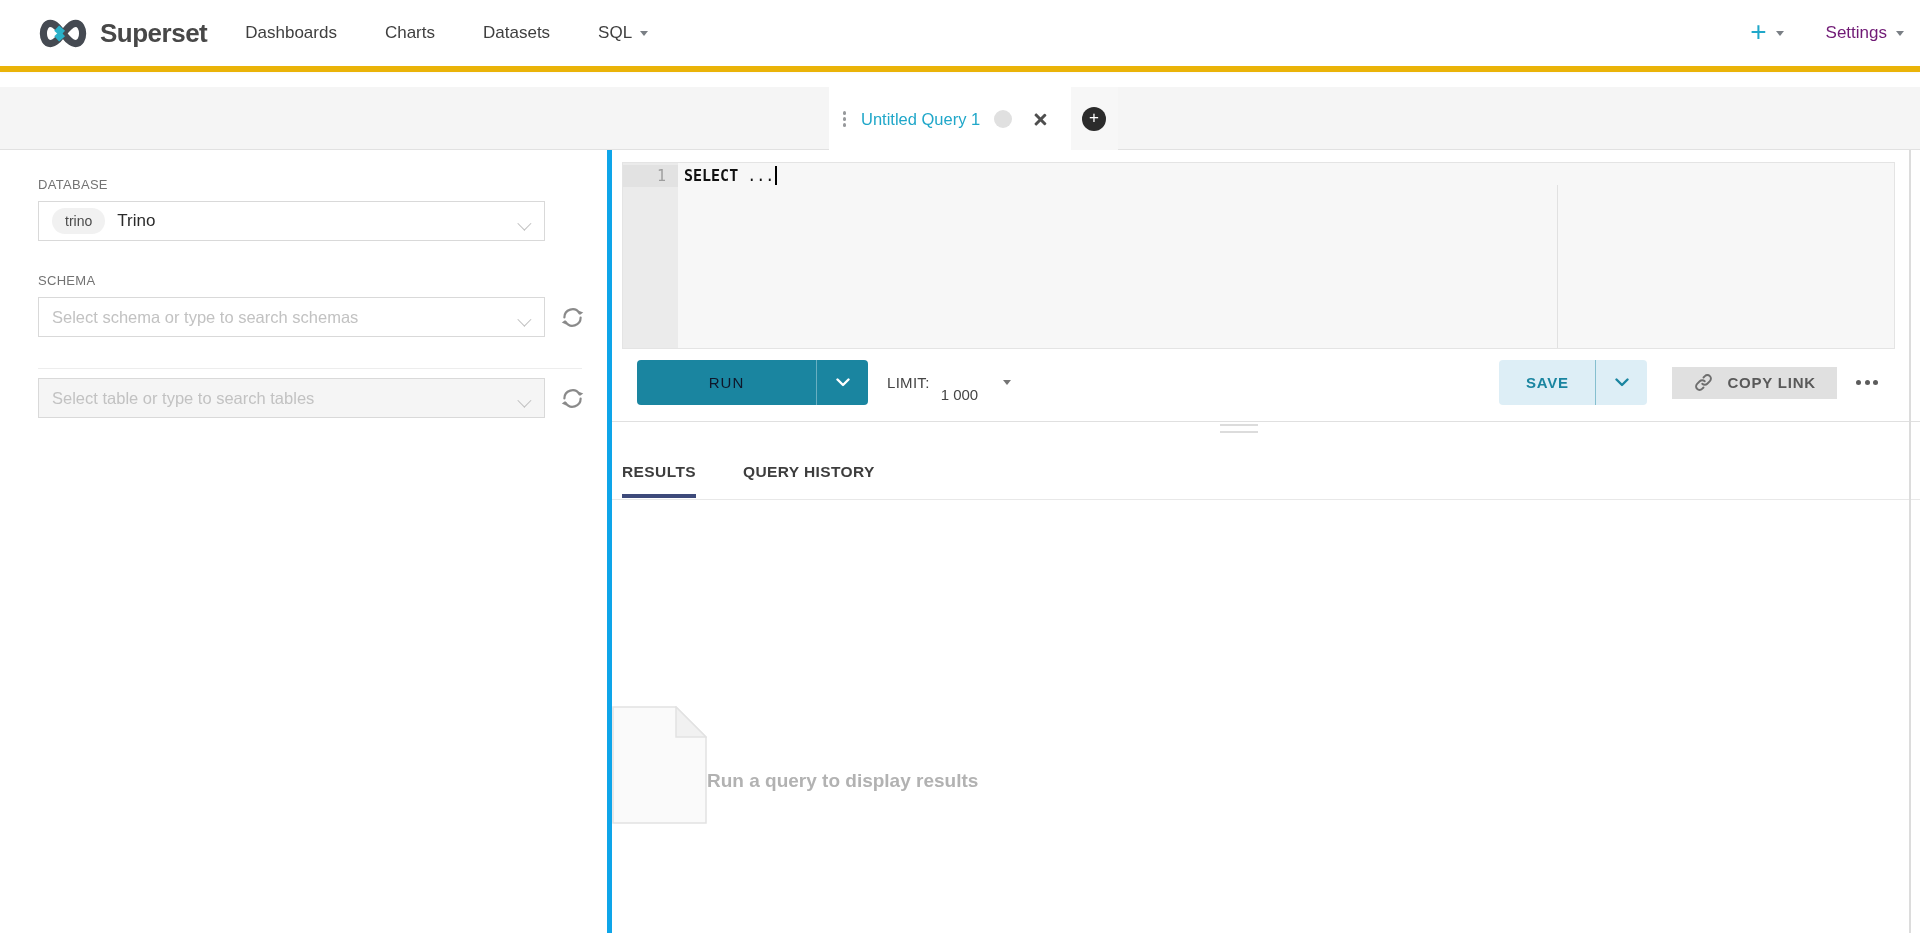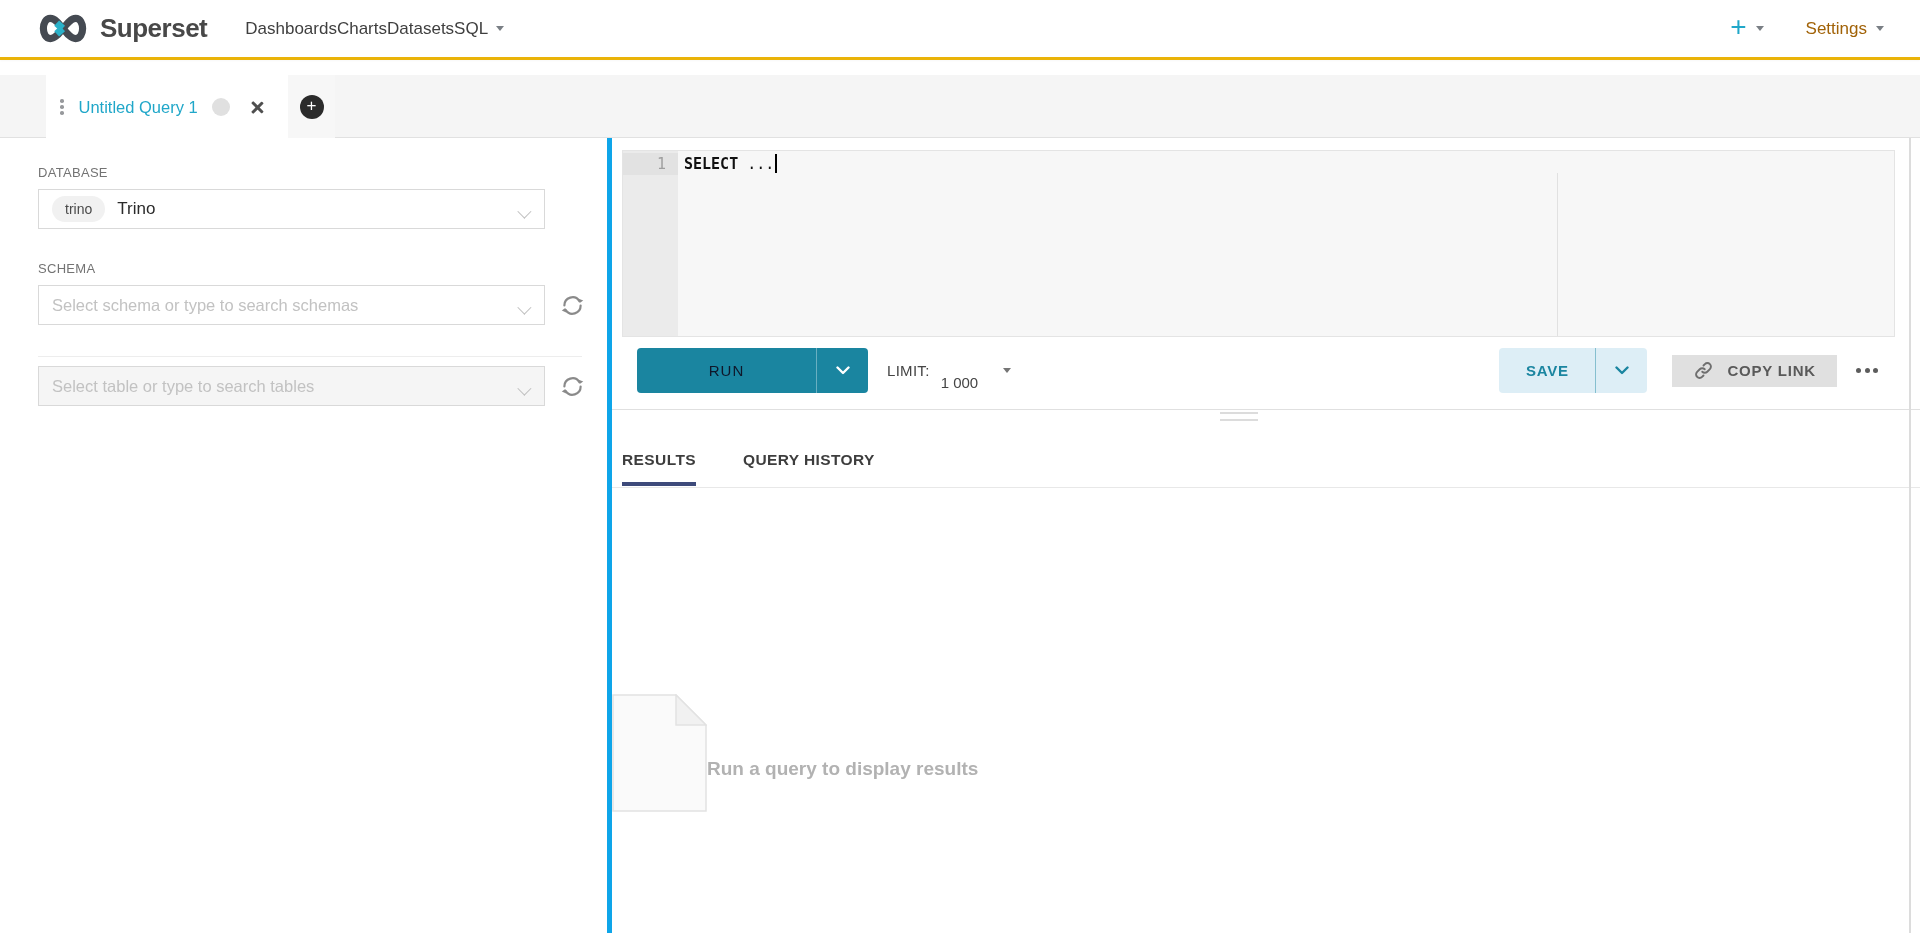--- a/index.html
+++ b/index.html
@@ -1,36 +1,36 @@
 <!DOCTYPE html>
 <html><head>
 <meta charset="utf-8">
 <style>
   * { margin:0; padding:0; box-sizing:border-box; }
   html,body { width:1920px; height:933px; background:#fff; overflow:hidden;
               font-family:"Liberation Sans", sans-serif; }
 
   
-  .navbar { height:60px; display:flex; align-items:center; padding:0 36px 0 36px;
-            background:#fff; border-bottom:3px solid #eab308;
+  .navbar { height:72px; display:flex; align-items:center; padding:0 16px 0 36px;
+            background:#fff; border-bottom:6px solid #eab308;
             box-shadow:0 1px 2px rgba(0,0,0,0.03); position:relative; z-index:5; }
   .logo { display:flex; align-items:center; gap:10px; }
   .brand { font-size:26px; font-weight:700; color:#484848; letter-spacing:-0.5px; }
-  .nav-menu { display:flex; align-items:center; margin-left:38px; }
+  .nav-menu { display:flex; align-items:center; margin-left:38px; gap:48px; }
   .nav-item { font-size:17px; color:#3f3f3f; display:flex; align-items:center; gap:8px; cursor:pointer; }
   .caret { width:0; height:0; border-left:4.5px solid transparent;
            border-right:4.5px solid transparent; border-top:5.5px solid #7a7f85; display:inline-block; }
   .nav-right { margin-left:auto; display:flex; align-items:center; gap:42px; }
   .plus-group { display:flex; align-items:center; gap:9px; }
   .nav-plus { color:#20a7c9; font-size:28px; font-weight:400; line-height:1; margin-top:-3px; }
-  .settings-group { display:flex; align-items:center; gap:9px; font-size:17px; color:#a16207; }
+  .settings-group { display:flex; align-items:center; gap:9px; font-size:17px; color:#701a75; }
 
   
   .tabstrip { margin-top:15px; height:63px; background:#f5f5f5; border-bottom:1px solid #e1e1e1;
-              display:flex; padding-left:46px; position:relative; z-index:2; }
+              display:flex; padding-left:26px; position:relative; z-index:2;justify-content:center; }
   .query-tab { width:242px; height:64px; background:#fff; display:flex; align-items:center;
                padding:0 12px 0 8px; position:relative; z-index:3; }
   .kebab { display:inline-flex; flex-direction:column; gap:2.5px; padding:4px 6px; }
   .kebab i { width:3.5px; height:3.5px; border-radius:50%; background:#97999c; }
   .tab-label { color:#20a7c9; font-size:16.5px; margin-left:9px; white-space:nowrap; }
   .status-dot { width:18px; height:18px; border-radius:50%; background:#e0e0e0; margin-left:14px; flex:none; }
   .x-icon { position:relative; width:15px; height:15px; margin-left:20px; cursor:pointer; flex:none; }
   .x-icon:before, .x-icon:after { content:""; position:absolute; left:6.5px; top:0;
         width:2.6px; height:15px; background:#4f4f4f; border-radius:1px; }
   .x-icon:before { transform:rotate(45deg); } .x-icon:after { transform:rotate(-45deg); }

